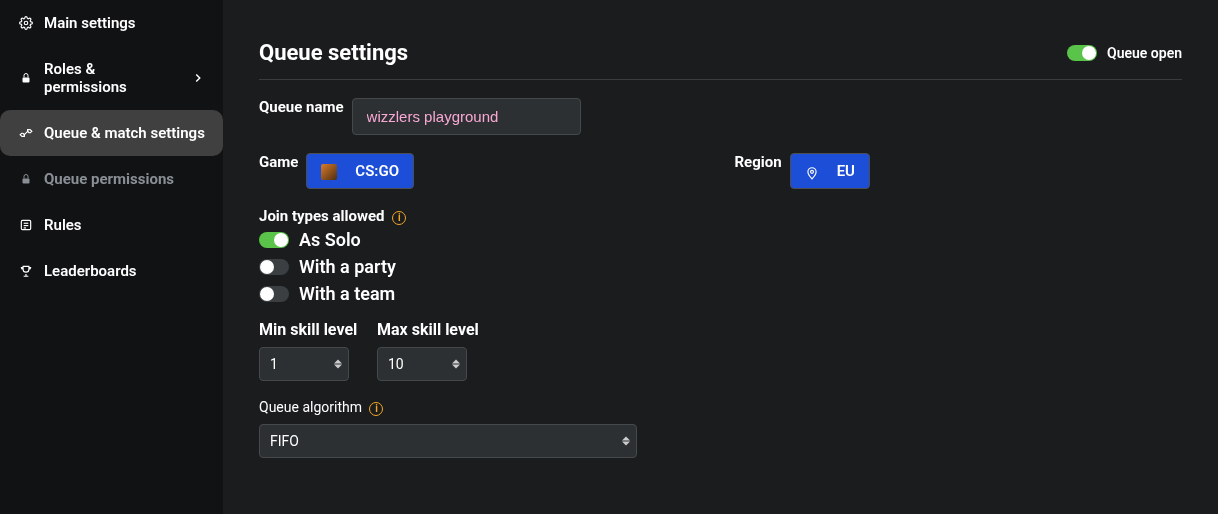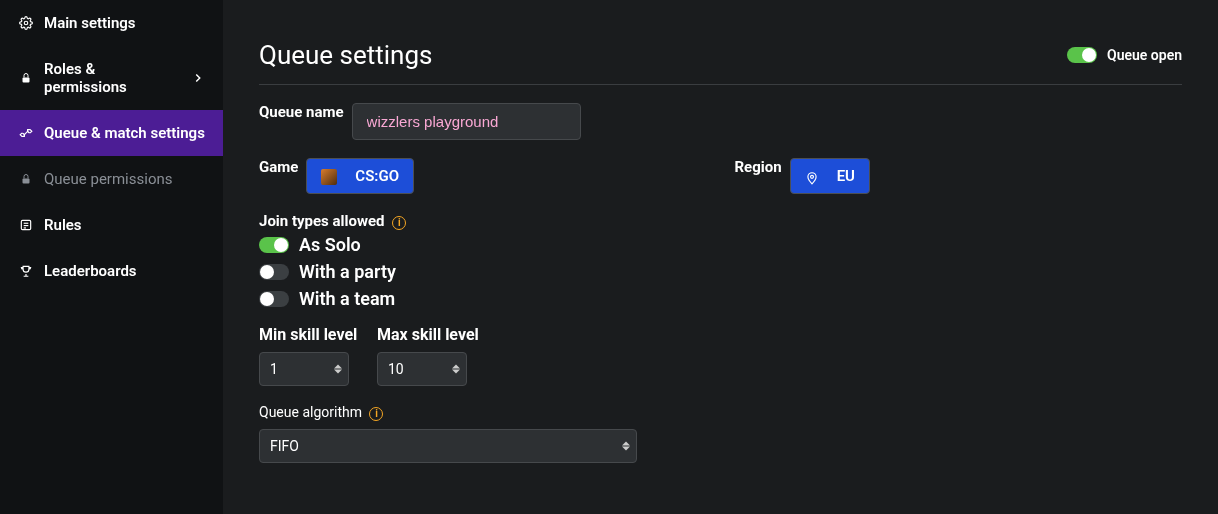--- a/index.html
+++ b/index.html
@@ -22,25 +22,26 @@
       display: flex;
       align-items: center;
       padding: 14px 18px;
       gap: 10px;
       cursor: pointer;
       font-weight: 600;
       font-size: 15px;
       position: relative;
     }
     .sidebar-item.active {
-      background: #4c1d95;
+      background: #404040;
+      border-radius: 10px;
     }
     .sidebar-item.sub {
       color: #8a8f96;
-      font-weight: 400;
+      font-weight: 700;
     }
     .sidebar-item .icon {
       width: 16px;
       height: 16px;
       display: inline-flex;
       align-items: center;
       justify-content: center;
       flex-shrink: 0;
     }
     .sidebar-item .chevron {
@@ -53,22 +54,22 @@
     }
     .page-header {
       display: flex;
       align-items: center;
       justify-content: space-between;
       border-bottom: 1px solid #3a3d40;
       padding-bottom: 14px;
       margin-bottom: 18px;
     }
     .page-title {
-      font-size: 26px;
-      font-weight: 400;
+      font-size: 22px;
+      font-weight: 700;
     }
     .toggle-wrap {
       display: flex;
       align-items: center;
       gap: 10px;
       font-weight: 600;
     }
     .toggle {
       width: 30px;
       height: 16px;

